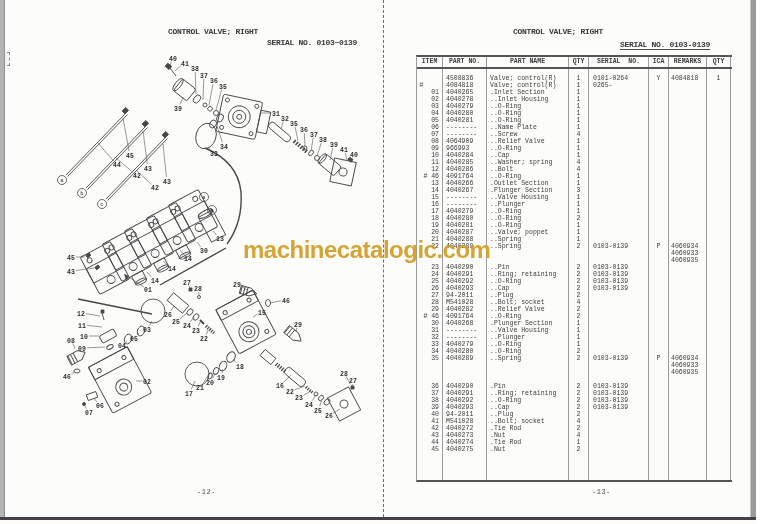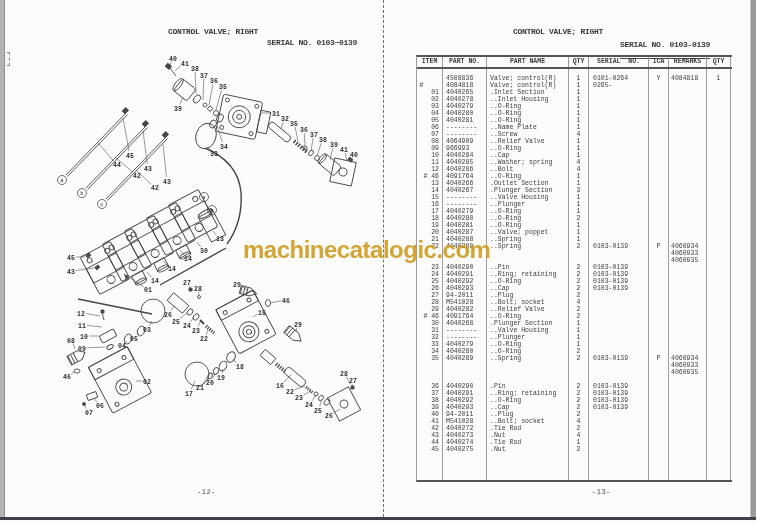--- a/index.html
+++ b/index.html
@@ -7,21 +7,21 @@
   .scan{position:relative;width:756px;height:524px;background:#fcfcfb;overflow:hidden;}
   
   .edge-left{position:absolute;left:0;top:0;width:4px;height:518px;background:#b3b3b3;border-right:1px solid #8f8f8f;}
   .edge-right{position:absolute;right:0;top:0;width:5px;height:518px;background:#9a9a9a;border-left:1px solid #c8c8c8;}
   .edge-bottom{position:absolute;left:0;top:517px;width:768px;height:3px;background:#453e4b;}
   .center-split{position:absolute;left:383px;top:0;width:0;height:517px;border-left:1px dashed #6e6e6e;}
   .reg-mark{position:absolute;left:-4px;top:52px;width:12px;height:12px;border:1px dashed #8a8a8a;background:#f4f4f4;}
   
   .pg-title{position:absolute;font-size:8px;font-weight:bold;letter-spacing:-0.3px;color:#3a3a3a;white-space:pre;}
   .pg-serial{position:absolute;font-size:8px;font-weight:bold;letter-spacing:-0.3px;color:#3a3a3a;white-space:pre;}
-  .pg-serial.u{border-bottom:1.5px solid #4a4a4a;padding-bottom:9px;}
+  .pg-serial.u{border-bottom:1.5px solid #4a4a4a;padding-bottom:0;}
   .pg-num{position:absolute;font-size:7px;color:#4a4a4a;letter-spacing:0.5px;}
   
   .ptable{position:absolute;left:416px;top:55px;width:316px;height:427px;box-sizing:border-box;
           border-top:2px solid #555;border-bottom:2px solid #555;border-left:1px solid #9c9c9c;
           display:flex;flex-direction:column;color:#3c3c3c;}
   .thead{display:flex;height:12px;border-bottom:2px solid #555;box-sizing:border-box;}
   .tbody{display:flex;flex-direction:column;flex:1;}
   .trow{display:flex;height:7px;flex:0 0 auto;}
   .trow.sp{height:6px;}
   .trow.fill{flex:1 1 auto;height:auto;}

